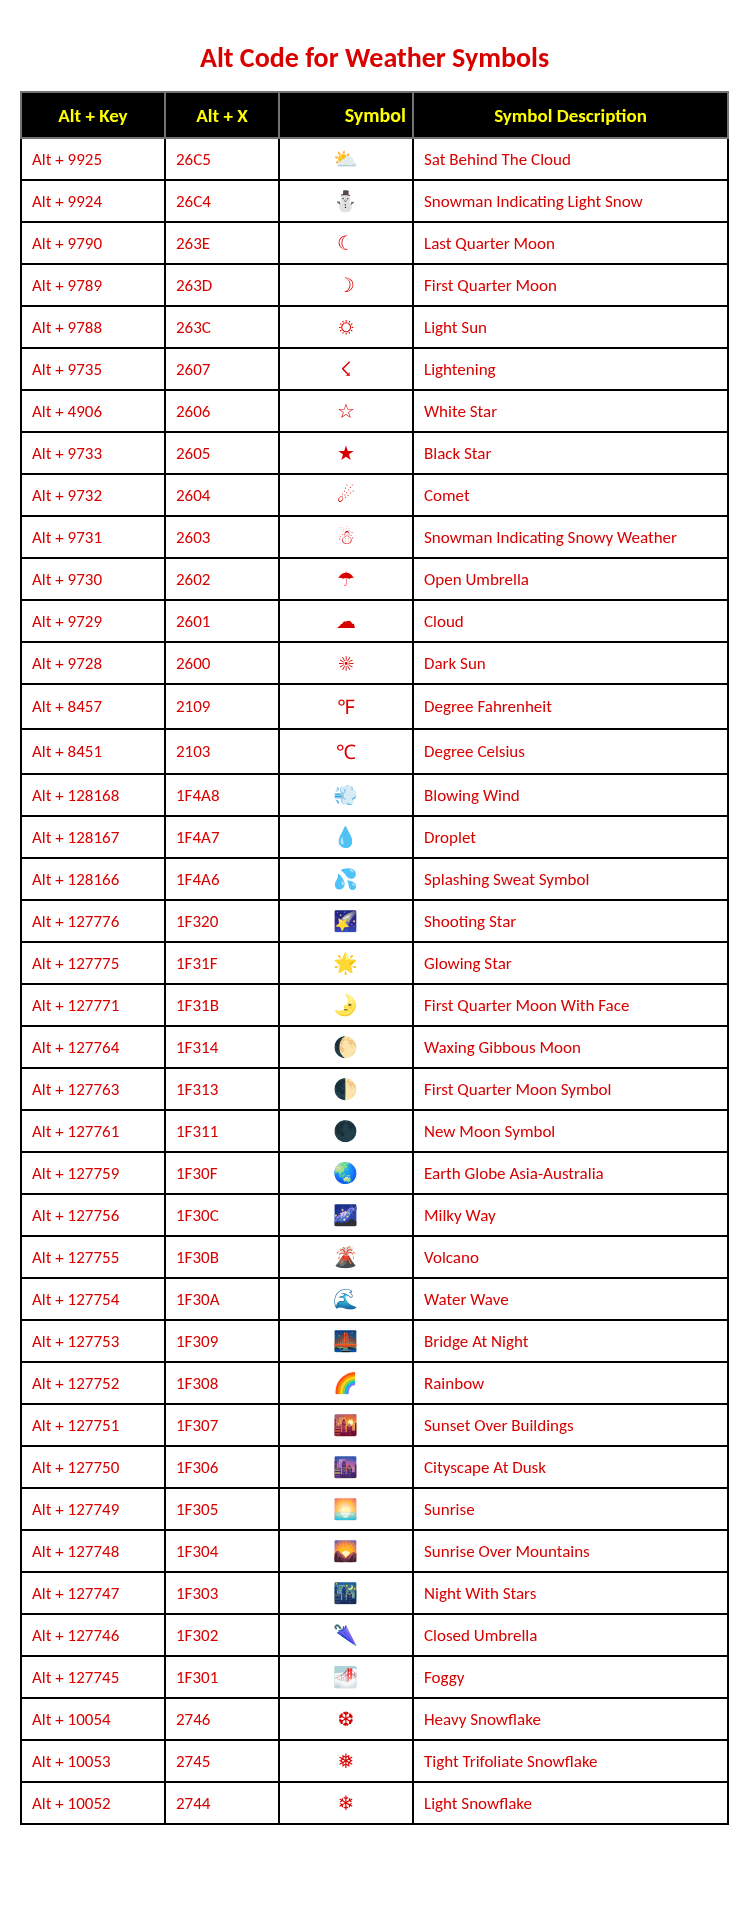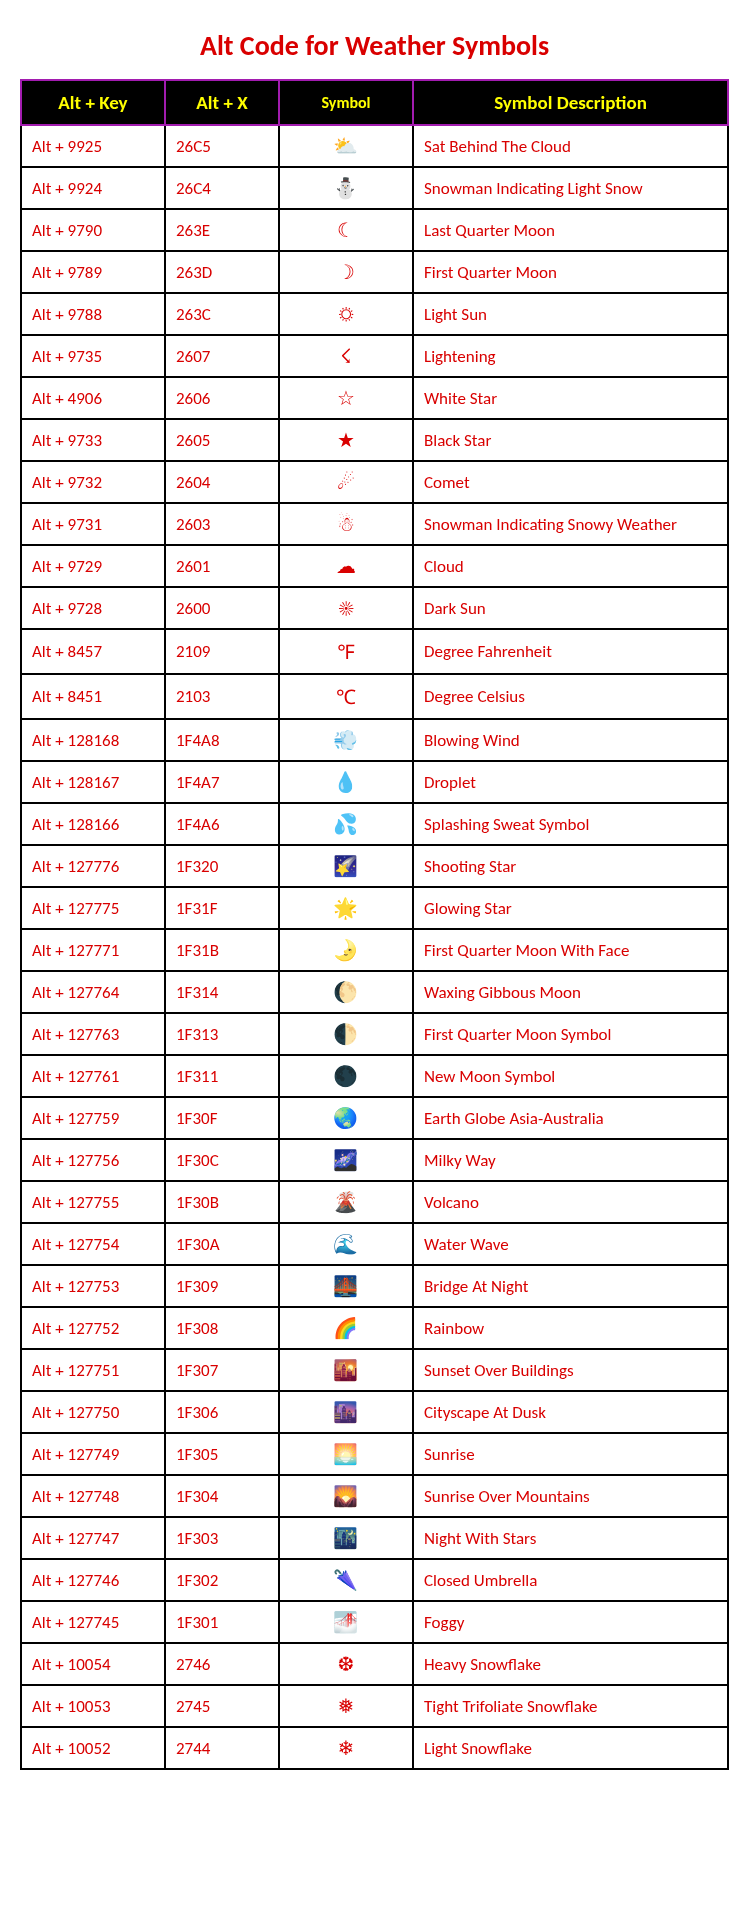--- a/index.html
+++ b/index.html
@@ -8,47 +8,47 @@
     font-family: Calibri, Arial, sans-serif;
     background: #fff;
     width: 749px;
     box-sizing: border-box;
   }
   h1 {
     text-align: center;
     color: #d90000;
     font-size: 28px;
     font-weight: bold;
-    margin: 8px 0 16px 0;
+    margin: 20px 0 16px 0;
   }
   table {
     border-collapse: collapse;
     width: 100%;
     table-layout: fixed;
   }
   th {
     background: #000;
     color: #ffff00;
     font-weight: bold;
     font-size: 19px;
     padding: 10px 6px;
-    border: 2px solid #a21caf;
+    border: 2px solid #737373;
     text-align: center;
   }
   td {
     border: 2px solid #000;
     padding: 8px 10px;
     color: #d90000;
     font-size: 17px;
     vertical-align: middle;
     height: 24px;
   }
   .col-altkey { width: 130px; }
   .col-altx { width: 100px; }
-  .col-symbol { width: 120px; text-align: center; font-size: 16px; }
+  .col-symbol { width: 120px; text-align: right; font-size: 20px; }
   .col-desc { }
   td.sym { text-align: center; font-size: 20px; }
 </style>
 </head>
 <body>
 
 <h1>Alt Code for Weather Symbols</h1>
 
 <table>
   <thead>
@@ -114,20 +114,26 @@
         <td class="col-symbol sym">☄</td>
         <td class="col-desc">Comet</td>
       </tr>
       <tr>
         <td class="col-altkey">Alt + 9731</td>
         <td class="col-altx">2603</td>
         <td class="col-symbol sym">☃</td>
         <td class="col-desc">Snowman Indicating Snowy Weather</td>
       </tr>
       <tr>
+        <td class="col-altkey">Alt + 9730</td>
+        <td class="col-altx">2602</td>
+        <td class="col-symbol sym">☂</td>
+        <td class="col-desc">Open Umbrella</td>
+      </tr>
+      <tr>
         <td class="col-altkey">Alt + 9729</td>
         <td class="col-altx">2601</td>
         <td class="col-symbol sym">☁</td>
         <td class="col-desc">Cloud</td>
       </tr>
       <tr>
         <td class="col-altkey">Alt + 9728</td>
         <td class="col-altx">2600</td>
         <td class="col-symbol sym">☀</td>
         <td class="col-desc">Dark Sun</td>

